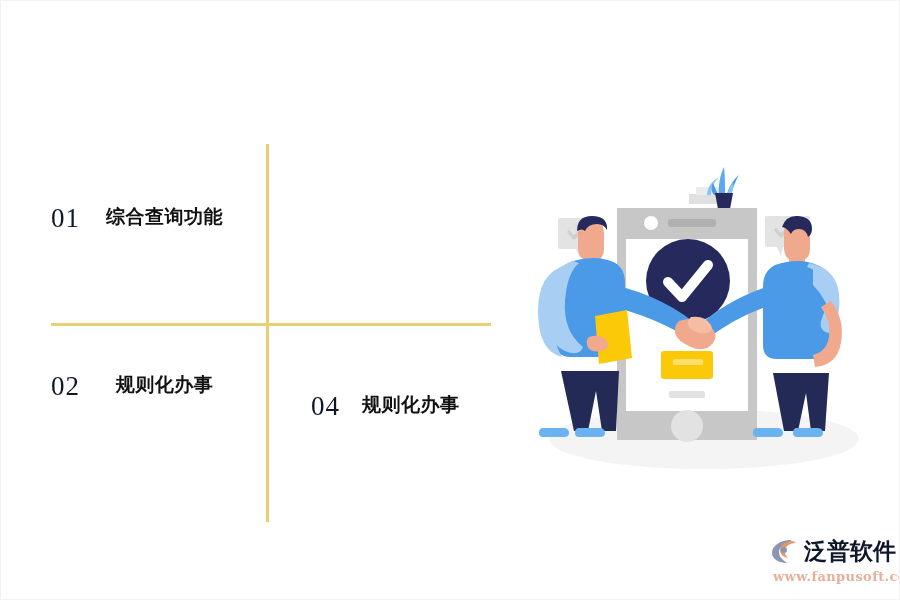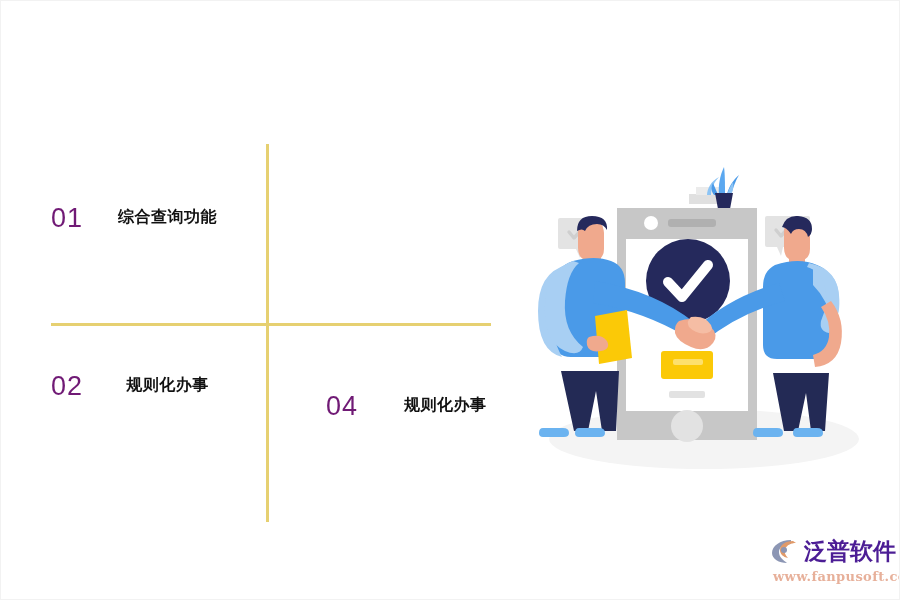--- a/index.html
+++ b/index.html
@@ -46,34 +46,34 @@
   }
 
   .quad {
     position: absolute;
     display: flex;
     align-items: flex-start;
   }
   .quad-01 { left: 50px;  top: 200px; width: 205px; }
   .quad-02 { left: 50px;  top: 368px; width: 205px; }
   .quad-03 { left: 310px; top: 203px; width: 215px; }
-  .quad-04 { left: 325px; top: 388px; width: 215px; gap: 24px; }
+  .quad-04 { left: 310px; top: 388px; width: 215px; }
 
   .quad-num {
-    font-family: Liberation Sans, sans-serif;
+    font-family: Liberation Serif, serif;
     font-size: 27px;
     font-weight: 400;
-    color: #701a75;
+    color: #0f172a;
     letter-spacing: 1px;
     line-height: 34px;
     flex: 0 0 auto;
   }
   .quad-label {
     font-family: "DejaVu Sans", "Liberation Sans", sans-serif;
-    font-size: 16px;
+    font-size: 19px;
     font-weight: 700;
     color: #111111;
     line-height: 31px;
     text-align: center;
     letter-spacing: 0.5px;
   }
   .quad-01 .quad-label,
   .quad-02 .quad-label { margin-left: 22px; width: 125px; }
   .quad-03 .quad-label,
   .quad-04 .quad-label { margin-left: 22px; width: 160px; text-align: left; }
@@ -104,21 +104,21 @@
   .logo-mark {
     flex: 0 0 auto;
     width: 30px;
     height: 30px;
     margin-right: 3px;
   }
   .logo-name {
     font-family: "DejaVu Sans", "Liberation Sans", sans-serif;
     font-size: 23px;
     font-weight: 700;
-    color: #4c1d95;
+    color: #0f172a;
     letter-spacing: 0px;
     line-height: 30px;
     white-space: nowrap;
   }
   .logo-url {
     font-family: "DejaVu Serif", "Liberation Serif", serif;
     font-size: 13px;
     font-weight: 700;
     color: #e7b09a;
     letter-spacing: 0.4px;

